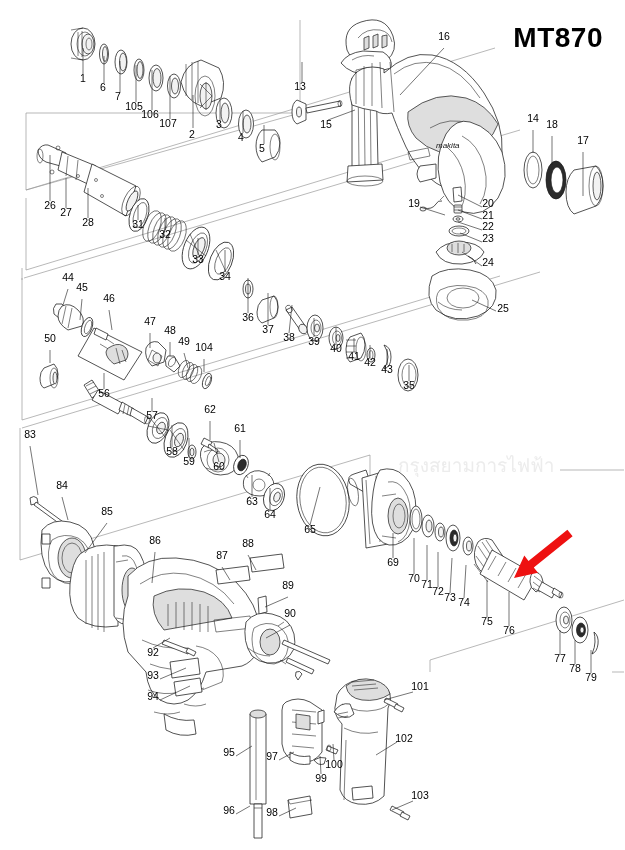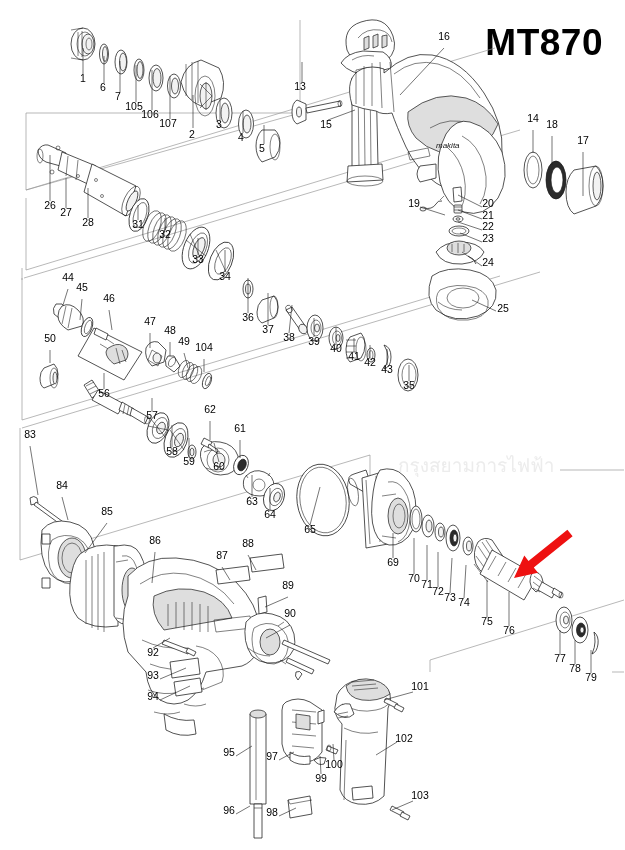--- a/index.html
+++ b/index.html
@@ -1,21 +1,21 @@
 <!DOCTYPE html>
 <html><head>
 <meta charset="utf-8">
 <title>MT870 Parts Diagram</title>
 <style>
   html,body{margin:0;padding:0;background:#ffffff;}
   body{width:625px;height:850px;position:relative;overflow:hidden;
        font-family:"Liberation Sans",sans-serif;color:#000;}
   #sheet{position:absolute;left:0;top:0;width:625px;height:850px;}
   #svgroot{position:absolute;left:0;top:0;width:625px;height:850px;}
-  .model-title{position:absolute;right:22px;top:22px;font-size:37px;font-weight:bold;
+  .model-title{position:absolute;right:22px;top:22px;font-size:28px;font-weight:bold;
       letter-spacing:0.5px;font-family:"Liberation Sans",sans-serif;color:#000;}
   .watermark{position:absolute;left:398px;top:450px;font-size:19px;color:#ececec;
       letter-spacing:0px;white-space:nowrap;font-family:Liberation Serif, serif;
       user-select:none;}
   text.pn{font-family:"Liberation Sans",sans-serif;font-size:10.5px;fill:#000;}
   .lead{stroke:#1a1a1a;stroke-width:0.6;fill:none;}
   .divider{stroke:#999999;stroke-width:0.7;fill:none;}
   .pt{stroke:#1a1a1a;stroke-width:0.75;fill:#ffffff;}
   .ptl{stroke:#1a1a1a;stroke-width:0.55;fill:none;}
   .ptg{stroke:#1a1a1a;stroke-width:0.7;fill:#f2f2f2;}

